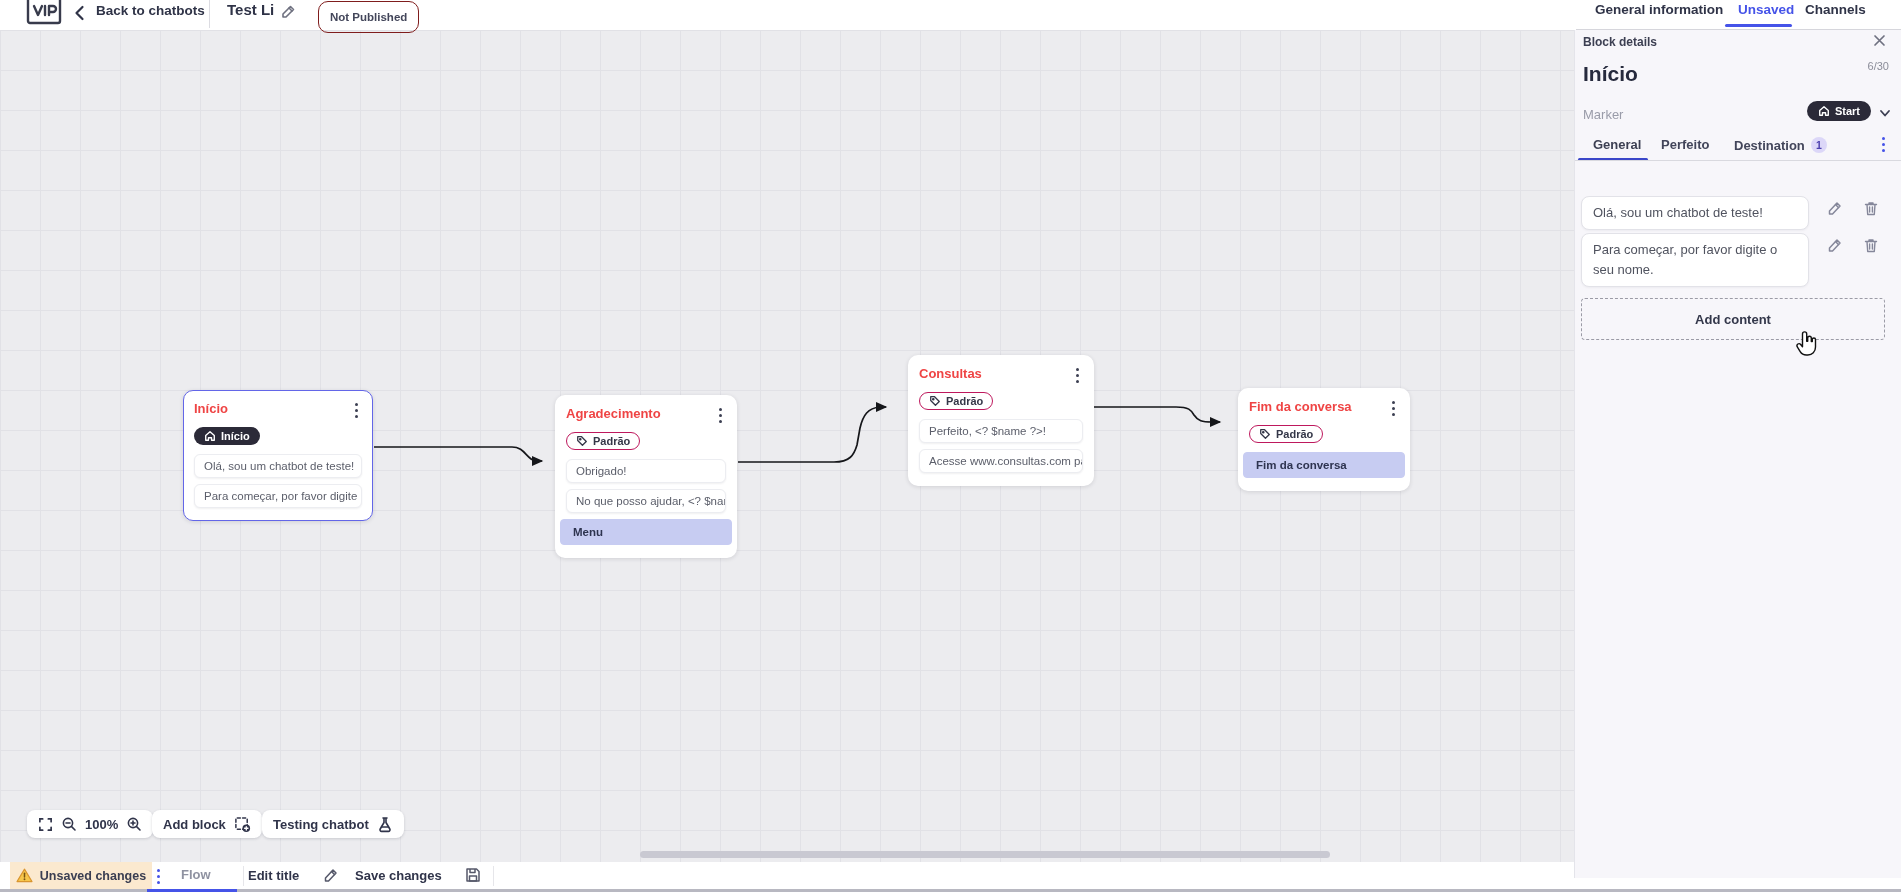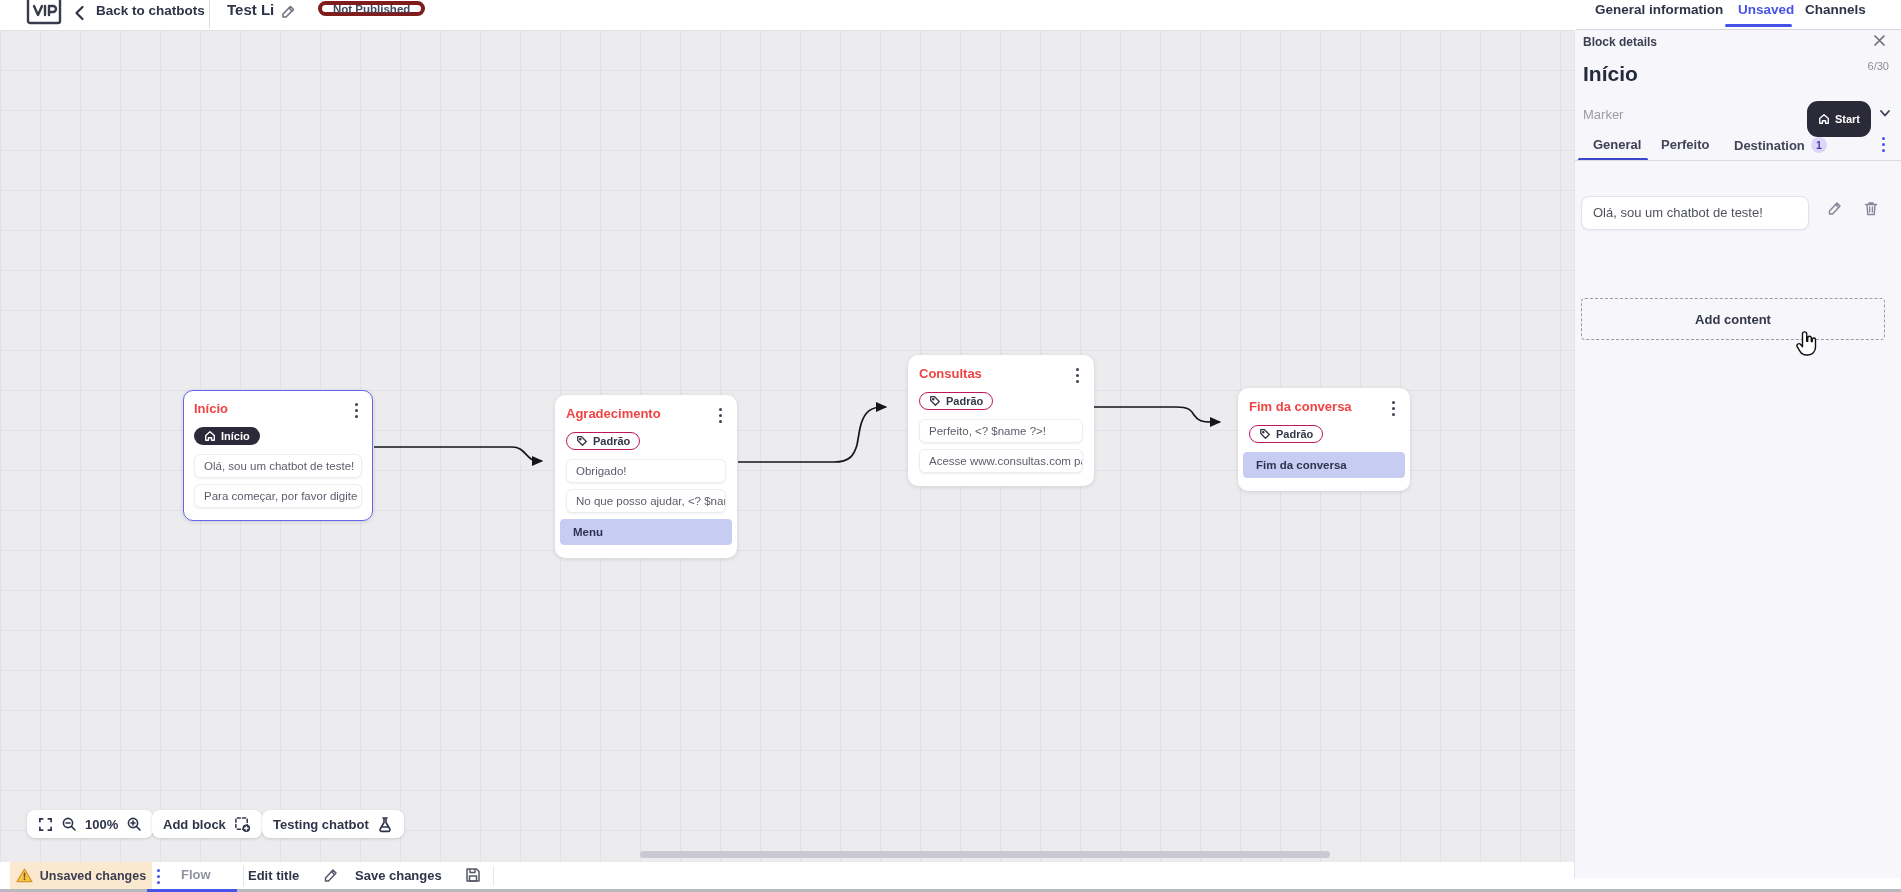--- a/index.html
+++ b/index.html
@@ -8,21 +8,21 @@
   .app { position:relative; width:1901px; height:892px; overflow:hidden; }
 
   
   .topbar { position:absolute; top:0; left:0; width:1901px; height:30px; background:#fff; z-index:30; }
   .logo { position:absolute; left:26px; top:-9px; }
   .back-chevron { position:absolute; left:72px; top:4px; cursor:pointer; }
   .back-label { position:absolute; left:96px; top:3px; font-size:13.5px; font-weight:700; color:#2f3347; cursor:pointer; }
   .tb-divider { position:absolute; left:209px; top:0; width:1px; height:28px; background:#dcdce2; }
   .bot-title { position:absolute; left:227px; top:1px; font-size:15px; font-weight:700; color:#2f3347; }
   .title-pencil { position:absolute; left:280px; top:3px; cursor:pointer; }
-  .status-pill { position:absolute; left:318px; top:1px; height:15px; padding:0 11px; border:4px solid #7f1d1d; border-radius:10px; font-size:11.5px; font-weight:600; color:#43465a; display:flex; align-items:center; }
+  .status-pill { position:absolute; left:318px; top:1px; height:32px; padding:0 11px; border:1px solid #7f1d1d; border-radius:10px; font-size:11.5px; font-weight:600; color:#43465a; display:flex; align-items:center; }
   .tb-tab { position:absolute; top:2px; font-size:13.5px; font-weight:700; color:#2f3347; cursor:pointer; }
   .tb-tab.active { color:#4553e8; }
   .tb-tab-underline { position:absolute; top:24px; left:1725px; width:67px; height:3px; border-radius:2px; background:#4553e8; }
   .tb-tabs-border { position:absolute; top:29px; left:1576px; width:325px; height:1px; background:#d6d6dc; }
 
   
   .canvas { position:absolute; top:30px; left:0; width:1576px; height:848px;
     background-color:#ececef;
     background-image:linear-gradient(#e1e1e6 1px, transparent 1px), linear-gradient(90deg,#e1e1e6 1px, transparent 1px);
     background-size:40px 40px; overflow:hidden; z-index:1; }
@@ -60,21 +60,21 @@
 
   
   .panel { position:absolute; top:30px; left:1574px; width:327px; height:848px; background:#f7f6fa;
     border-left:1px solid #e4e4ea; z-index:20; }
   .bd-label { position:absolute; left:8px; top:5px; font-size:12px; font-weight:700; color:#3c3f52; }
   .bd-close { position:absolute; right:14px; top:3px; cursor:pointer; }
   .panel-title { position:absolute; left:8px; top:32px; font-size:21px; font-weight:700; color:#262a3d; }
   .panel-counter { position:absolute; right:12px; top:30px; font-size:11px; color:#8b8d99; }
   .marker-label { position:absolute; left:8px; top:77px; font-size:13px; color:#9a9ca9; }
   .marker-pill { position:absolute; right:30px; top:71px; display:flex; align-items:center; gap:5px;
-    background:#2b2a38; color:#fff; font-size:11px; font-weight:700; border-radius:11px; padding:12px 11px; cursor:pointer; }
+    background:#2b2a38; color:#fff; font-size:11px; font-weight:700; border-radius:11px; padding:4px 11px; cursor:pointer; }
   .marker-chevron { position:absolute; right:9px; top:76px; cursor:pointer; }
   .panel-tabs-border { position:absolute; left:0; top:130px; width:327px; height:1px; background:#d9d9df; }
   .p-tab { position:absolute; top:107px; font-size:13px; font-weight:700; color:#3c3f52; cursor:pointer; display:flex; gap:6px; align-items:center; }
   .p-tab.muted { color:#42455a; }
   .p-tab-underline { position:absolute; left:3px; top:128px; width:70px; height:3px; border-radius:2px; background:#3b47c9; }
   .dest-badge { width:16px; height:16px; border-radius:50%; background:#dcd7f8; color:#4b3fae;
     font-size:10.5px; font-weight:700; display:flex; align-items:center; justify-content:center; }
   .panel-kebab { position:absolute; right:12px; top:105px; }
 
   .msg-row { position:absolute; left:6px; display:flex; align-items:flex-start; }
@@ -329,20 +329,37 @@
         </span>
         <span>
           <svg width="16" height="17" viewBox="0 0 16 17" fill="none" stroke="#85879a" stroke-width="1.4" stroke-linecap="round" stroke-linejoin="round">
               <path d="M2.5 4.5 h11 M6 4.5 V3 h4 v1.5 M4 4.5 l.7 10 h6.6 l.7 -10"></path>
               <path d="M6.6 7 v5 M9.4 7 v5"></path>
             </svg>
         </span>
       </div>
     </div>
 
+    <div class="msg-row" style="top:203px;">
+      <div class="msg-box">Para começar, por favor digite o seu nome.</div>
+      <div class="msg-icons">
+        <span>
+          <svg width="17" height="17" viewBox="0 0 17 17" fill="none" stroke="#85879a" stroke-width="1.5" stroke-linecap="round" stroke-linejoin="round">
+              <path d="M11 3 l3 3 L6.5 14 H3.5 v-3 z"></path>
+              <path d="M9.5 4.5 l3 3"></path>
+            </svg>
+        </span>
+        <span>
+          <svg width="16" height="17" viewBox="0 0 16 17" fill="none" stroke="#85879a" stroke-width="1.4" stroke-linecap="round" stroke-linejoin="round">
+              <path d="M2.5 4.5 h11 M6 4.5 V3 h4 v1.5 M4 4.5 l.7 10 h6.6 l.7 -10"></path>
+              <path d="M6.6 7 v5 M9.4 7 v5"></path>
+            </svg>
+        </span>
+      </div>
+    </div>
 
     <div class="add-content">Add content</div>
 
     <span class="hand-cursor">
       <svg width="26" height="30" viewBox="0 0 26 30">
         <path d="M9.5 4 c0-1.2 1-2.1 2.1-2.1 s2.1.9 2.1 2.1 v7.2 h1 V8 c0-1 .8-1.8 1.8-1.8 s1.8.8 1.8 1.8 v3.6 h1 v-2 c0-.9.7-1.6 1.6-1.6 s1.6.7 1.6 1.6 V17 c0 4.8-3.3 8-7.6 8 h-1.6 c-2.7 0-4.8-1.3-6.1-3.4 L4.3 16.8 c-.6-1-.3-2.2.6-2.8 .9-.6 2.1-.3 2.8.5 l1.8 2.3 z" fill="#fff" stroke="#111" stroke-width="1.4" stroke-linejoin="round"></path>
       </svg>
     </span>
   </aside>
 

